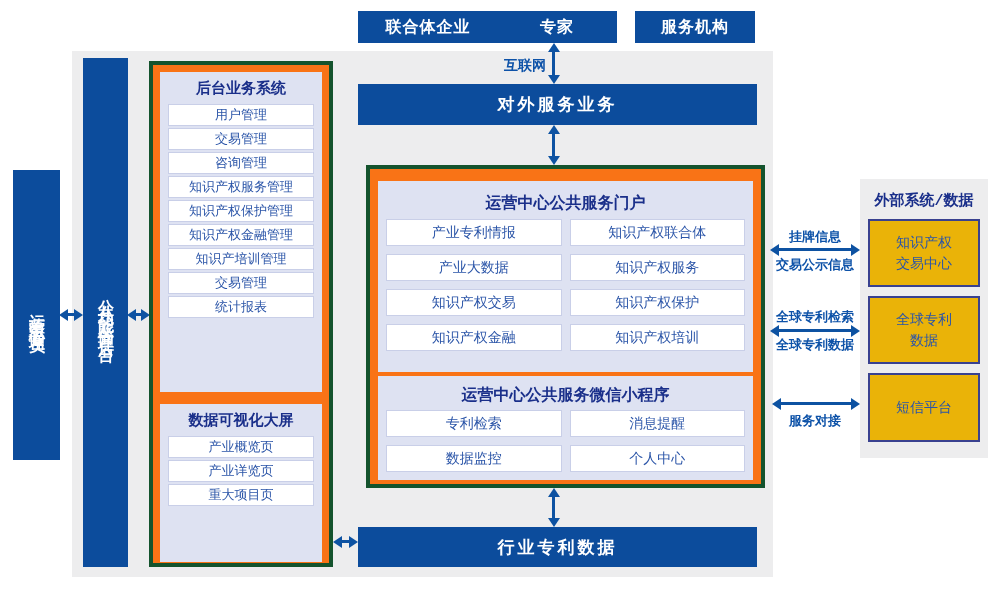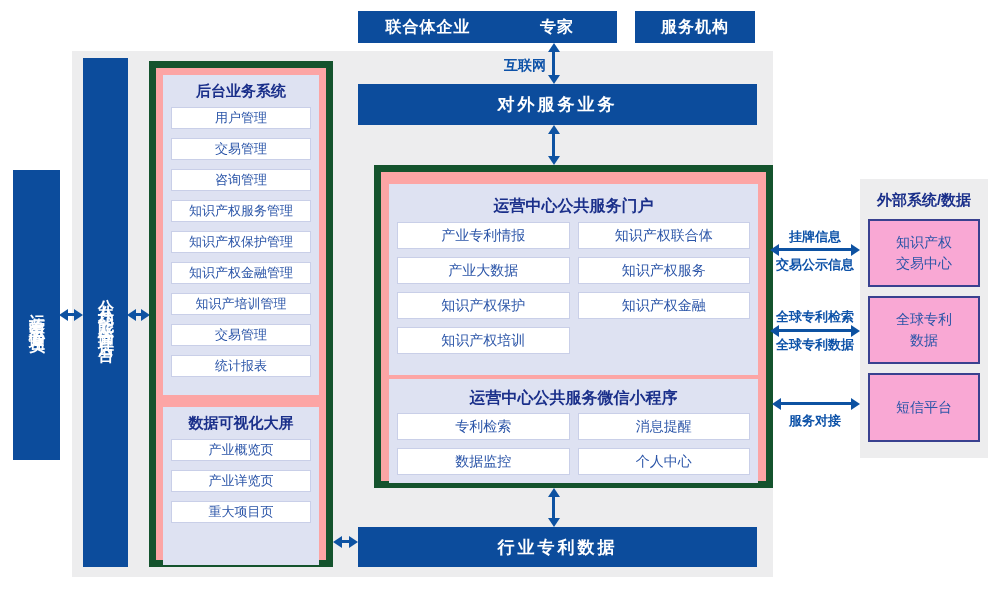--- a/index.html
+++ b/index.html
@@ -7,48 +7,48 @@
   .canvas { position: relative; width: 1000px; height: 601px; background: #fff; overflow: hidden; }
 
   .graybg { position: absolute; background: #EDEDEE; }
 
   .bluebox { position: absolute; background: #0C4C9C; color: #fff; font-weight: 700;
              display: flex; align-items: center; justify-content: center; }
   .actor   { font-size: 16px; letter-spacing: 1px; }
   .mainbar { font-size: 17px; letter-spacing: 3px; }
   .vtext   { writing-mode: vertical-rl; text-orientation: upright; font-size: 16px; }
 
-  .outerbox { position: absolute; background: #fca5a5; border: 7px solid #14532d; }
+  .outerbox { position: absolute; background: #f97316; border: 4px solid #14532d; }
   .lavender { background: #DEE2F2; }
   .ptitle   { font-weight: 700; color: #1A2F8A; text-align: center; }
   .item     { background: #fff; border: 1px solid #C9CFE8; color: #2B55A8;
               display: flex; align-items: center; justify-content: center; }
 
-  .leftcol  { display: flex; flex-direction: column; gap: 9px; padding: 5px 8px 8px; }
+  .leftcol  { display: flex; flex-direction: column; gap: 2px; padding: 5px 8px 8px; }
   .leftcol .item { height: 22px; font-size: 13px; flex: none; }
 
   .grid2 { display: grid; grid-template-columns: 1fr 1fr; gap: 8px; }
   .grid2 .item { height: 27px; font-size: 14px; }
 
   .harrow { position: absolute; height: 3px; background: #0D52A2; }
   .harrow::before, .harrow::after { content: ""; position: absolute; top: 50%; transform: translateY(-50%);
       border-top: 6px solid transparent; border-bottom: 6px solid transparent; }
   .harrow::before { left: -9px;  border-right: 9px solid #0D52A2; }
   .harrow::after  { right: -9px; border-left: 9px solid #0D52A2; }
 
   .varrow { position: absolute; width: 3px; background: #0D52A2; }
   .varrow::before, .varrow::after { content: ""; position: absolute; left: 50%; transform: translateX(-50%);
       border-left: 6px solid transparent; border-right: 6px solid transparent; }
   .varrow::before { top: -9px;    border-bottom: 9px solid #0D52A2; }
   .varrow::after  { bottom: -9px; border-top: 9px solid #0D52A2; }
 
   .linklbl { position: absolute; color: #0D52A8; font-size: 13px; font-weight: 700;
              text-align: center; width: 100px; }
 
-  .extbox { position: absolute; left: 8px; width: 112px; background: #f9a8d4; border: 2px solid #39418F;
+  .extbox { position: absolute; left: 8px; width: 112px; background: #eab308; border: 2px solid #39418F;
             color: #2B55A8; font-size: 14px; display: flex; align-items: center; justify-content: center;
             text-align: center; white-space: pre-line; line-height: 1.5; }
 </style>
 </head>
 <body>
 
 <div class="canvas">
 
   <div class="graybg" style="left:72px;top:51px;width:701px;height:526px;"></div>
   <div class="graybg" style="left:860px;top:179px;width:128px;height:279px;"></div>
@@ -87,28 +87,29 @@
     <div class="lavender" style="height:158px;margin-top:12px;">
       <div class="ptitle" style="font-size:15px;padding:7px 8px 1px;">数据可视化大屏</div>
       <div class="leftcol">
         <div class="item">产业概览页</div>
         <div class="item">产业详览页</div>
         <div class="item">重大项目页</div>
       </div>
     </div>
   </div>
 
-  <div class="outerbox" style="left:374px;top:165px;width:399px;height:323px;padding:12px 8px 13px;">
+  <div class="outerbox" style="left:366px;top:165px;width:399px;height:323px;padding:12px 8px 13px;">
     <div class="lavender" style="height:191px;padding:8px;">
       <div class="ptitle" style="font-size:16px;height:28px;line-height:28px;">运营中心公共服务门户</div>
       <div class="grid2" style="margin-top:2px;">
         <div class="item">产业专利情报</div>
         <div class="item">知识产权联合体</div>
         <div class="item">产业大数据</div>
         <div class="item">知识产权服务</div>
+        <div class="item">知识产权交易</div>
         <div class="item">知识产权保护</div>
         <div class="item">知识产权金融</div>
         <div class="item">知识产权培训</div>
       </div>
     </div>
     <div class="lavender" style="height:104px;margin-top:4px;padding:6px 8px 8px;">
       <div class="ptitle" style="font-size:16px;height:26px;line-height:26px;">运营中心公共服务微信小程序</div>
       <div class="grid2" style="margin-top:2px;">
         <div class="item">专利检索</div>
         <div class="item">消息提醒</div>
@@ -128,21 +129,21 @@
   <div class="linklbl" style="left:765px;top:256px;">交易公示信息</div>
 
   <div class="linklbl" style="left:765px;top:308px;">全球专利检索</div>
   <div class="harrow" style="left:779px;top:329px;width:72px;"></div>
   <div class="linklbl" style="left:765px;top:336px;">全球专利数据</div>
 
   <div class="harrow" style="left:781px;top:402px;width:70px;"></div>
   <div class="linklbl" style="left:765px;top:412px;">服务对接</div>
 
   <div style="position:absolute;left:860px;top:179px;width:128px;height:279px;">
-    <div class="ptitle" style="font-size:15px;padding-top:12px;">外部系统/数据</div>
+    <div class="ptitle" style="font-size:15px;padding-top:12px;font-family:Liberation Mono, monospace;">外部系统/数据</div>
     <div class="extbox" style="top:40px;height:68px;">知识产权
 交易中心</div>
     <div class="extbox" style="top:117px;height:68px;">全球专利
 数据</div>
     <div class="extbox" style="top:194px;height:69px;">短信平台</div>
   </div>
 
 </div>
 
 </body></html>

